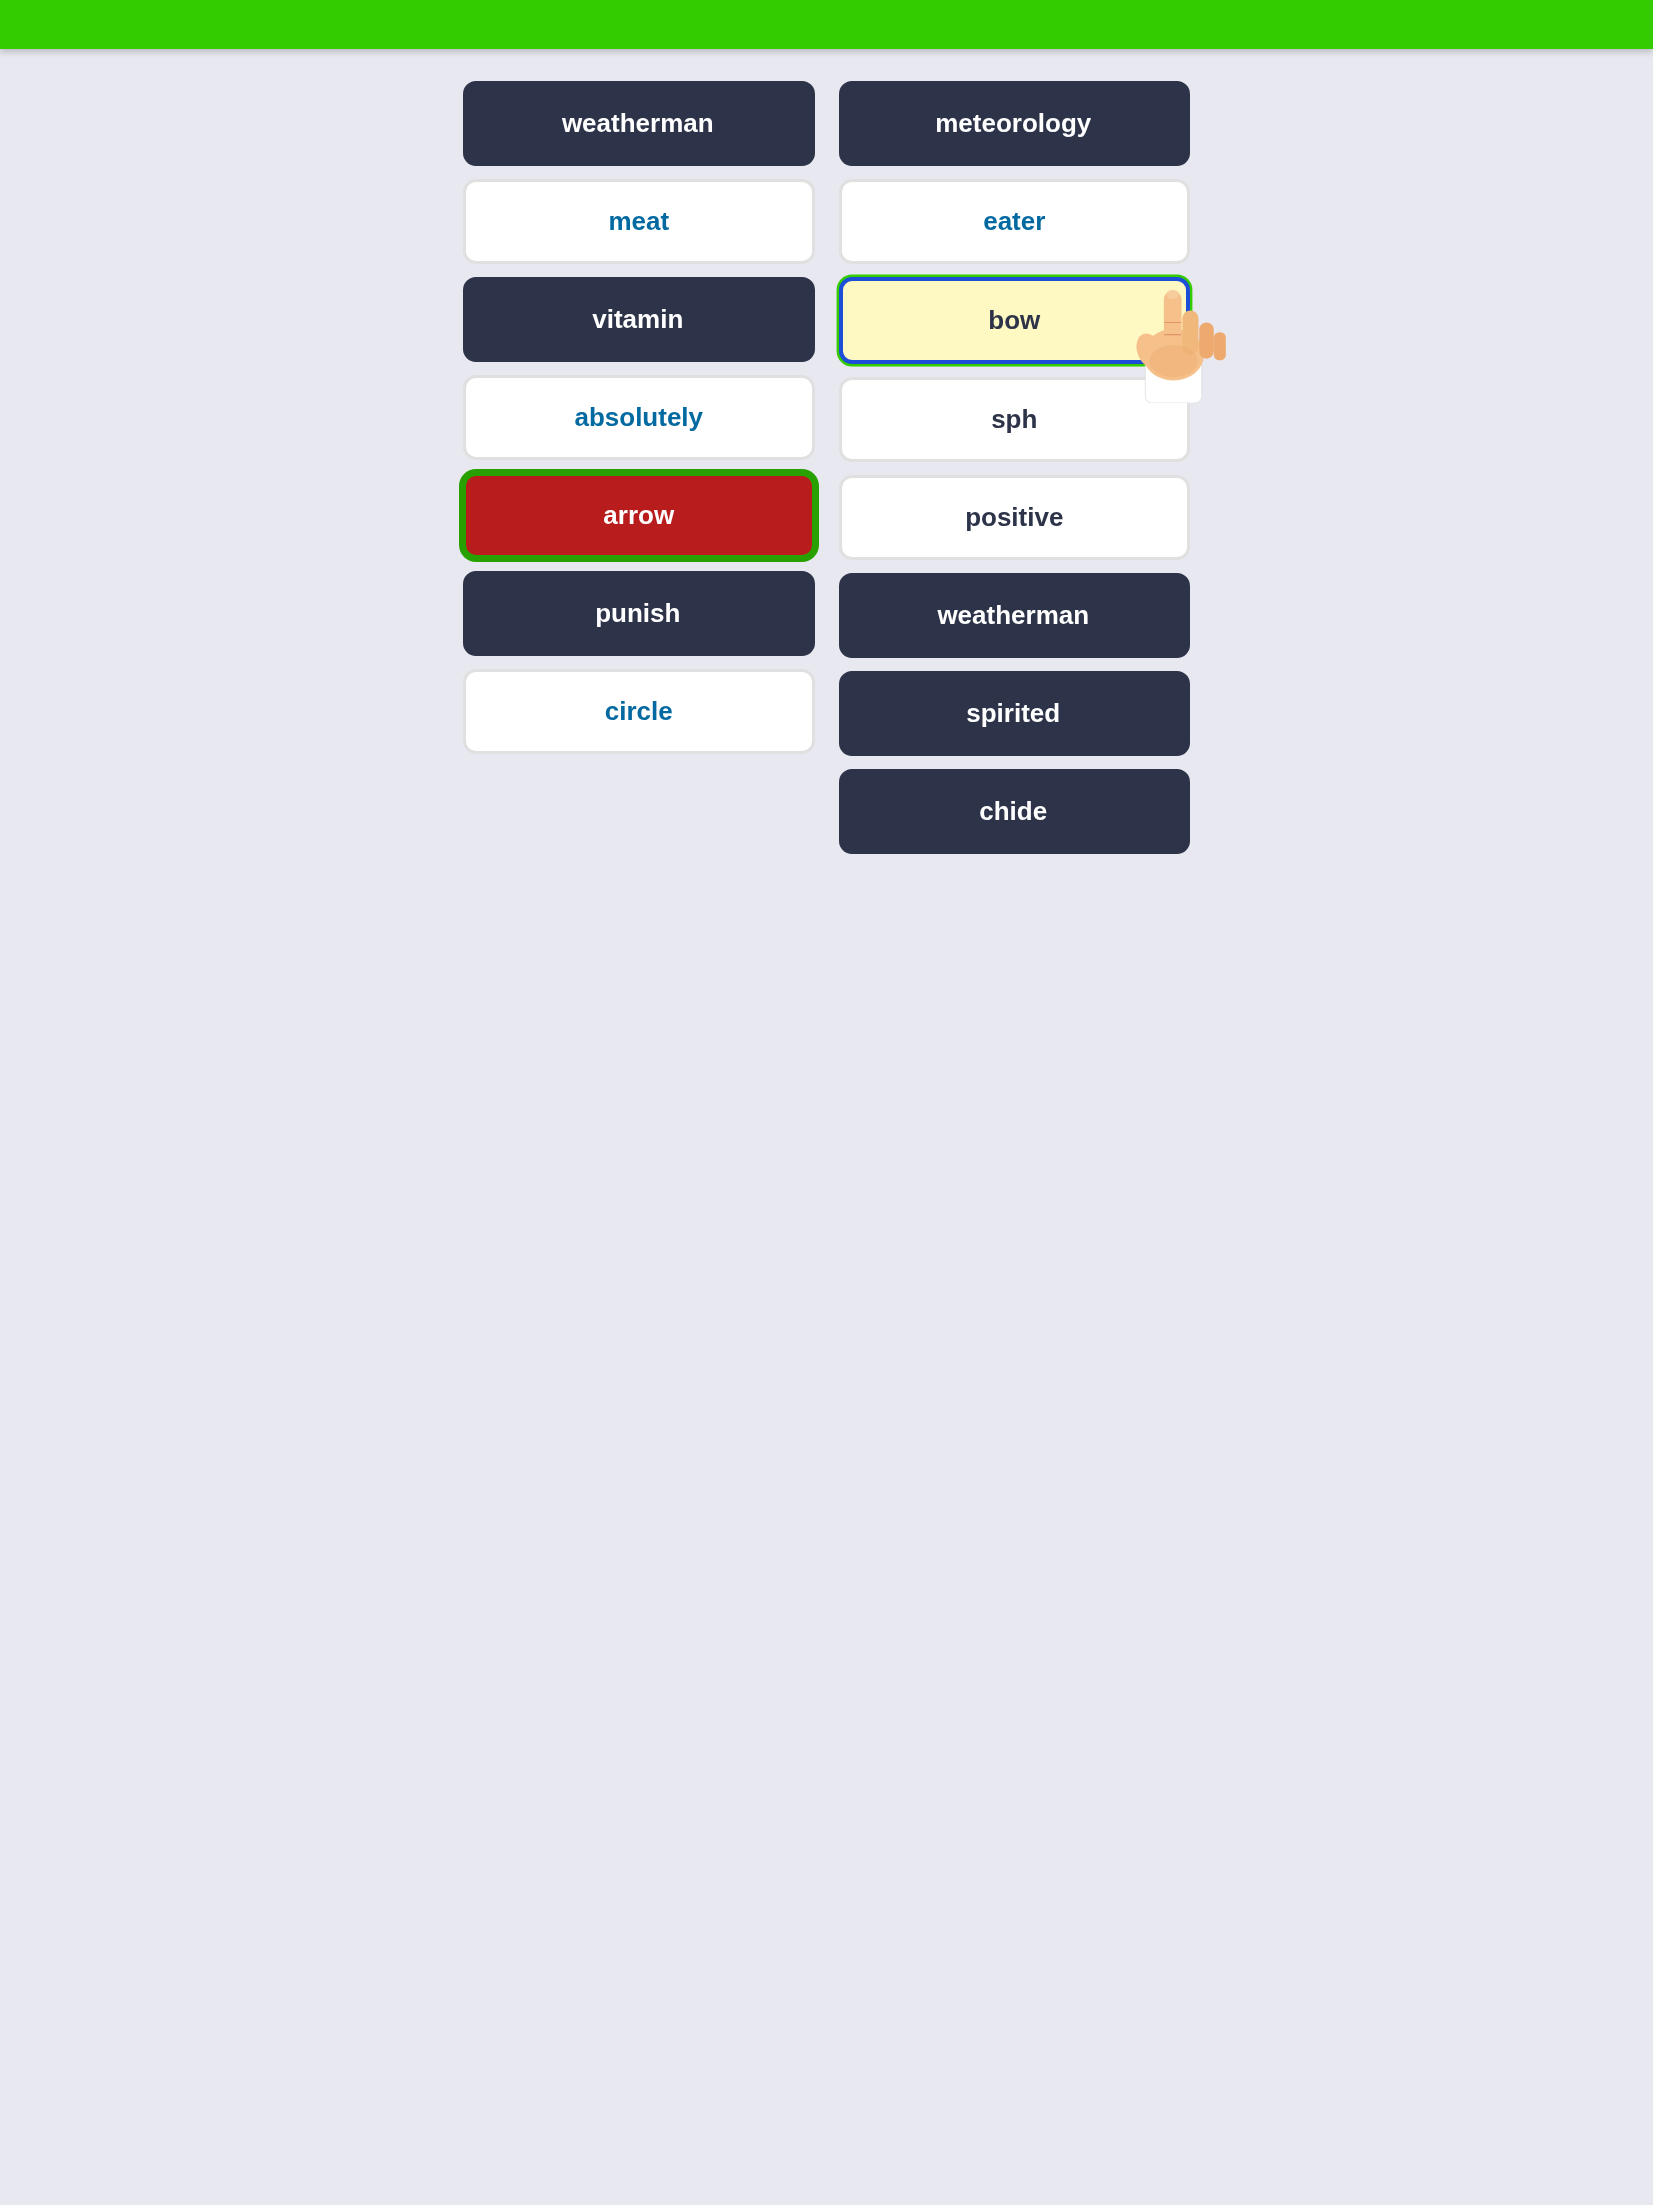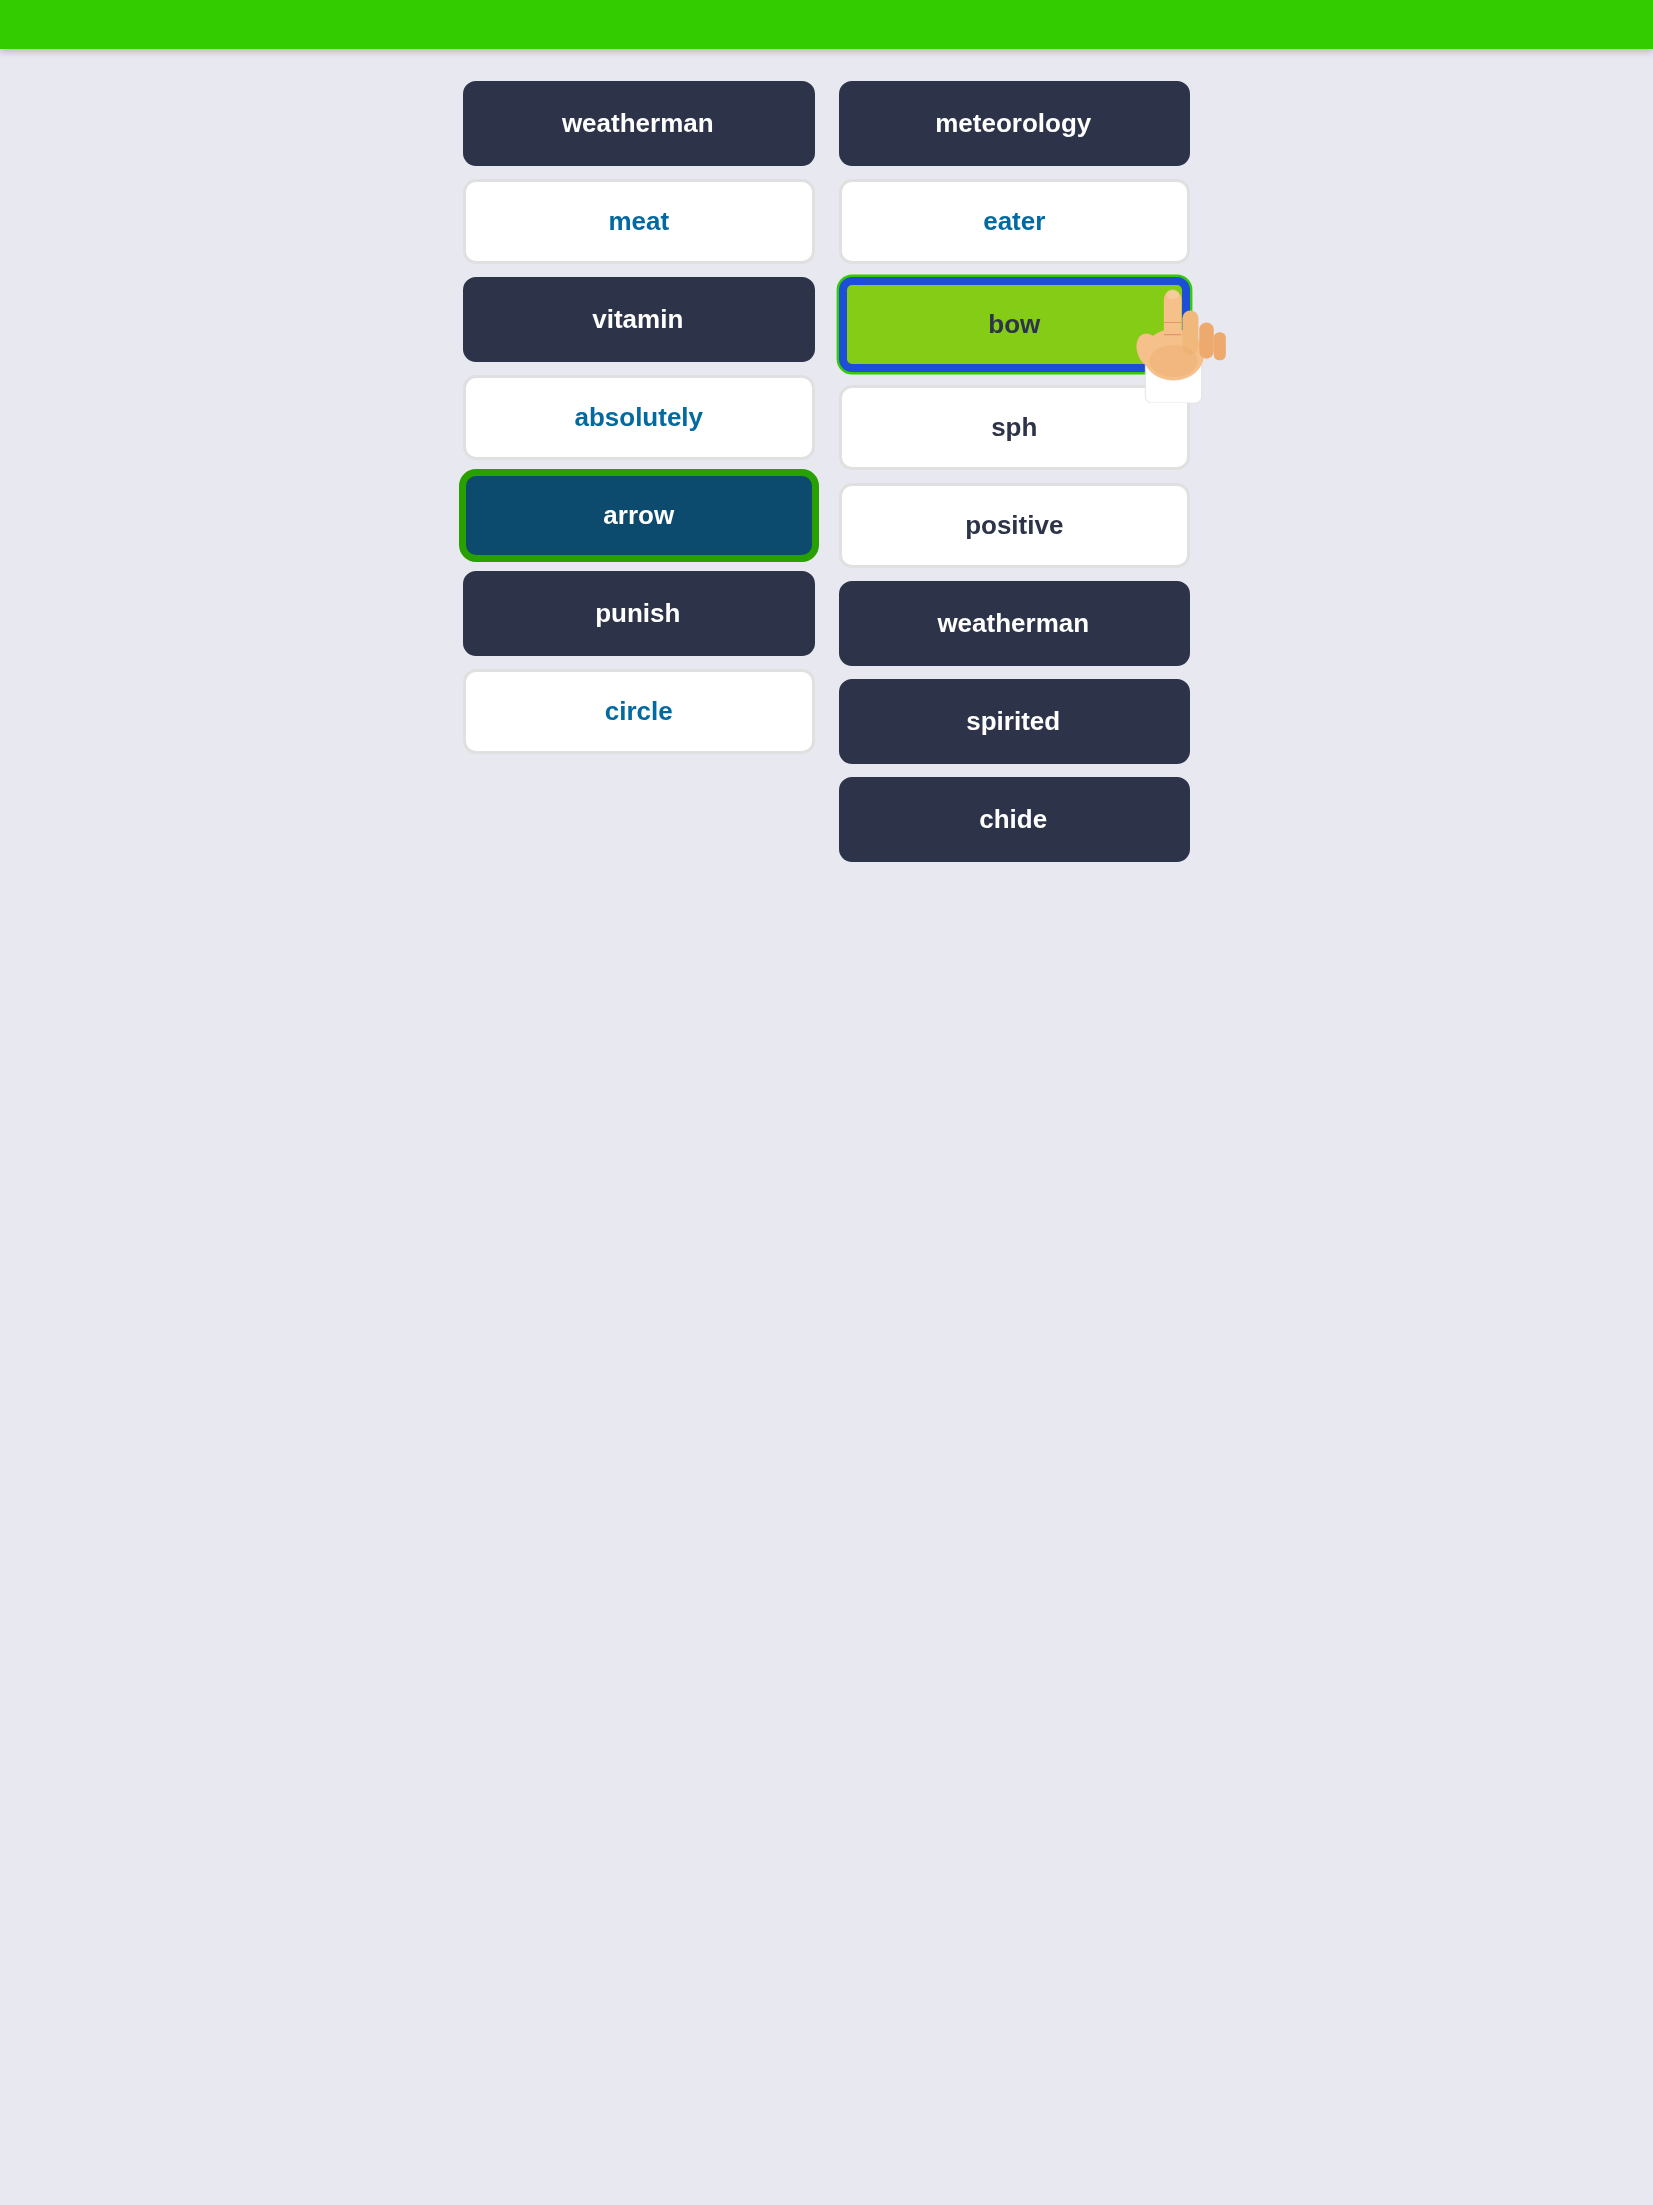--- a/index.html
+++ b/index.html
@@ -78,30 +78,30 @@
       padding-left: 14px;
     }
 
     .word-card.light {
       background-color: white;
       color: #0369a1;
       border-color: #e0e0e0;
     }
 
     .word-card.selected-green {
-      background-color: #0c4a6e;
+      background-color: #b91c1c;
       color: white;
       border-color: #28a000;
       box-shadow: 0 0 0 4px #28a000;
     }
 
     .word-card.selected-outline {
-      background-color: #84cc16;
+      background-color: #fef9c3;
       color: #2d3348;
-      border: 8px solid #1d4ed8;
+      border: 4px solid #1d4ed8;
       box-shadow: 0 0 0 2.4px #33cc00;
     }
 
     .word-card.partial {
       background-color: white;
       color: #2d3348;
       border-color: #e0e0e0;
       overflow: hidden;
       text-align: center;
     }

